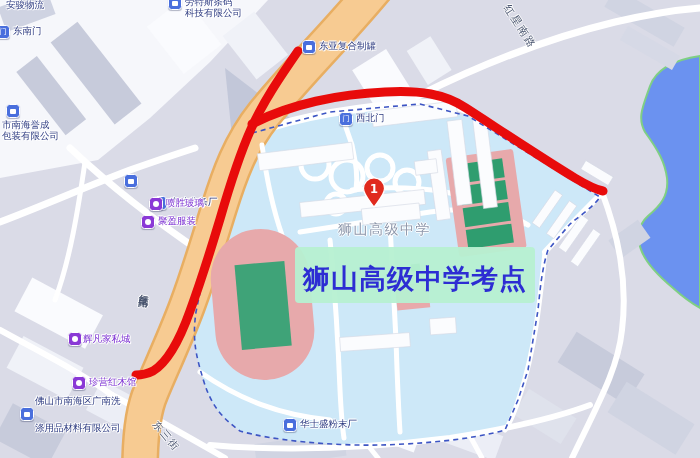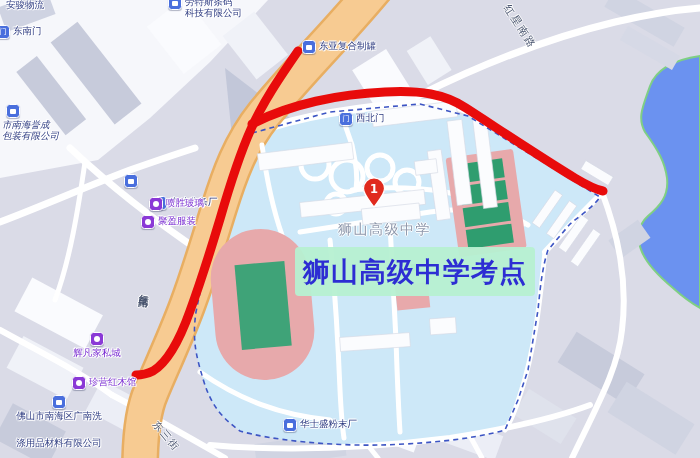--- a/index.html
+++ b/index.html
@@ -5,36 +5,36 @@
   html,body{margin:0;padding:0;background:#eee;}
   .stage{position:relative;width:700px;height:458px;overflow:hidden;background:#dadbe7;
          font-family:"DejaVu Sans",sans-serif;}
   .stage svg{position:absolute;left:0;top:0;}
   
   .poi{position:absolute;display:flex;align-items:flex-start;gap:3px;
        font-size:9.5px;line-height:1.18;color:#2c3a80;white-space:nowrap;
        text-shadow:-1px 0 0 #fff,1px 0 0 #fff,0 -1px 0 #fff,0 1px 0 #fff,1px 1px 0 #fff,-1px -1px 0 #fff;
        cursor:pointer;z-index:30;}
   .poi.shop{color:#7b2fd2;}
-  .poi.col{flex-direction:column;align-items:center;gap:1px;}
-  .poi.colL{flex-direction:column;align-items:flex-start;gap:1px;font-style:italic;}
+  .poi.col{flex-direction:row;align-items:center;gap:1px;}
+  .poi.colL{flex-direction:column;align-items:flex-start;gap:1px;}
   .poi .lines{display:flex;flex-direction:column;}
   .ic{width:12px;height:12px;border-radius:3.5px;background:#4a6fdd;flex:none;
       display:flex;align-items:center;justify-content:center;color:#fff;font-size:7.5px;line-height:1;
       border:1px solid #fff;box-shadow:0 1px 1px rgba(40,50,90,.35);text-shadow:none;}
   .ic.sq::after{content:"";width:6px;height:5px;background:#fff;border-radius:1px;}
   .ic.purple{background:#8a39d6;}
   .ic.purple::after{content:"";width:6px;height:6px;background:#fff;border-radius:50%;}
   .roadlbl{position:absolute;font-size:10.5px;color:#44506b;letter-spacing:2px;white-space:nowrap;
        text-shadow:-1px 0 0 #fff,1px 0 0 #fff,0 -1px 0 #fff,0 1px 0 #fff;z-index:25;}
   .roadlbl.vert{writing-mode:vertical-rl;text-orientation:upright;letter-spacing:1px;}
   .school{position:absolute;left:338px;top:221px;font-size:14px;letter-spacing:1.5px;color:#8d97ab;
        text-shadow:-1px 0 0 #fff,1px 0 0 #fff,0 -1px 0 #fff,0 1px 0 #fff;z-index:24;}
   .exam{position:absolute;left:295px;top:247px;background:rgba(182,240,209,.95);border-radius:4px;
-       padding:7px 8px 6px 8px;font-size:27px;font-weight:bold;color:#2d2dd3;letter-spacing:1px;
+       padding:14px 8px 6px 8px;font-size:27px;font-weight:bold;color:#2d2dd3;letter-spacing:1px;
        z-index:28;}
   .marker{position:absolute;left:362px;top:177px;width:24px;height:32px;z-index:35;cursor:pointer;}
 </style>
 </head>
 <body>
 
 <div class="stage">
 
 <svg width="700" height="458" viewBox="0 0 700 458">
 

